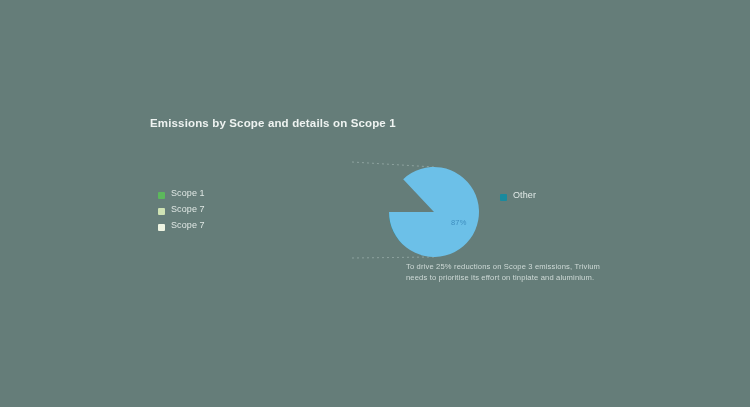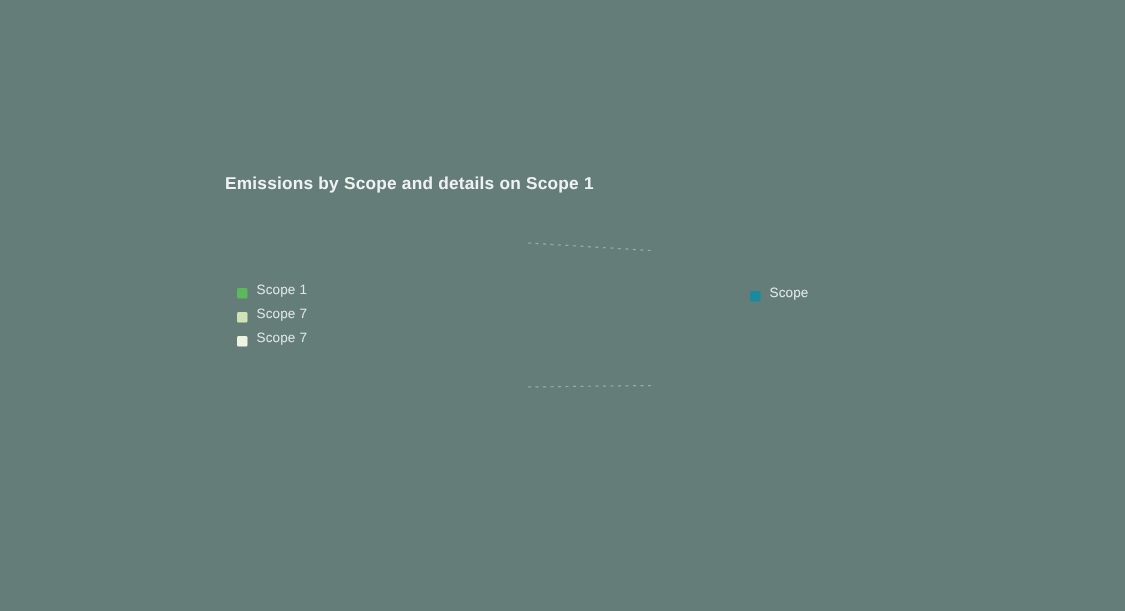--- a/index.html
+++ b/index.html
@@ -118,37 +118,46 @@
 <div class="slide">
 
   <div class="chart-title">Emissions by Scope and details on Scope 1</div>
 
   <svg id="connectors" viewBox="0 0 750 407" xmlns="http://www.w3.org/2000/svg">
       <line x1="352" y1="162" x2="434" y2="167" stroke="#a8bbb7" stroke-width="0.8" stroke-dasharray="2 3" opacity="0.75"></line>
       <line x1="352" y1="258" x2="434" y2="257" stroke="#a8bbb7" stroke-width="0.8" stroke-dasharray="2 3" opacity="0.75"></line>
     </svg>
 
 
+  <div class="pie-wrap" id="pie-right-wrap">
+    <svg class="pie-svg" id="pie-right" width="90" height="90" viewBox="0 0 90 90" xmlns="http://www.w3.org/2000/svg">
+        <path d="M 45 45 L 0.00 45.00 A 45 45 0 0 0 14.20 77.80 Z" fill="#1a8a9e"></path>
+        <text x="21.05" y="57.97" text-anchor="middle" class="slice-label" fill="#bfe4ec">13%</text>
+        <path d="M 45 45 L 0.00 45.00 A 45 45 0 1 0 14.20 12.20 Z" fill="#6cc0e8"></path>
+        <text x="69.78" y="58.32" text-anchor="middle" class="slice-label" fill="#3f8fc0">87%</text>
+      </svg>
+  </div>
 
   <div class="legend legend-left">
     <div class="legend-item">
       <span class="swatch" style="background: rgb(92, 184, 92);"></span>
       <span class="legend-label">Scope 1</span>
     </div>
     <div class="legend-item">
       <span class="swatch" style="background: rgb(207, 227, 180);"></span>
       <span class="legend-label">Scope 7</span>
     </div>
     <div class="legend-item">
       <span class="swatch" style="background: rgb(238, 244, 226);"></span>
       <span class="legend-label">Scope 7</span>
     </div>
   </div>
 
   <div class="legend legend-right">
     <div class="legend-item">
       <span class="swatch" style="background: rgb(26, 138, 158);"></span>
-      <span class="legend-label">Scope</span>
+      <span class="legend-label">Other</span>
     </div>
   </div>
 
+  <div class="caption">To drive 25% reductions on Scope 3 emissions, Trivium needs to prioritise its effort on tinplate and aluminium.</div>
 
 </div>
 
 </body></html>

